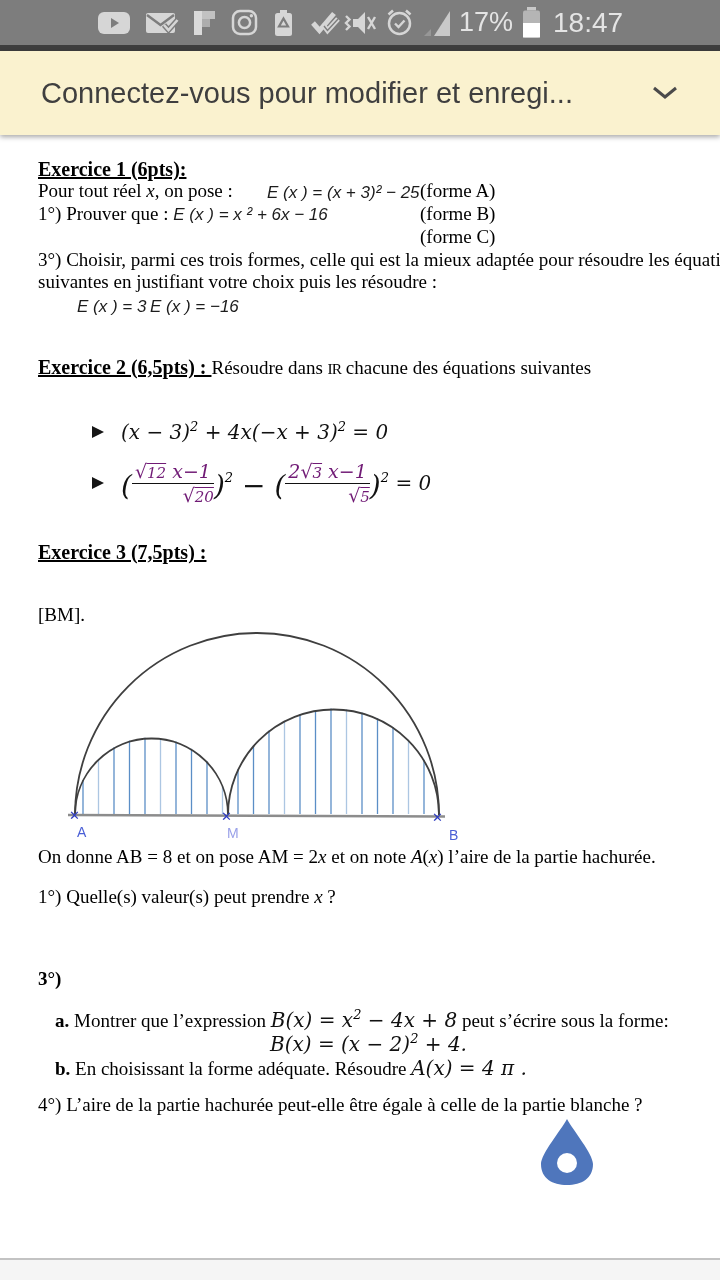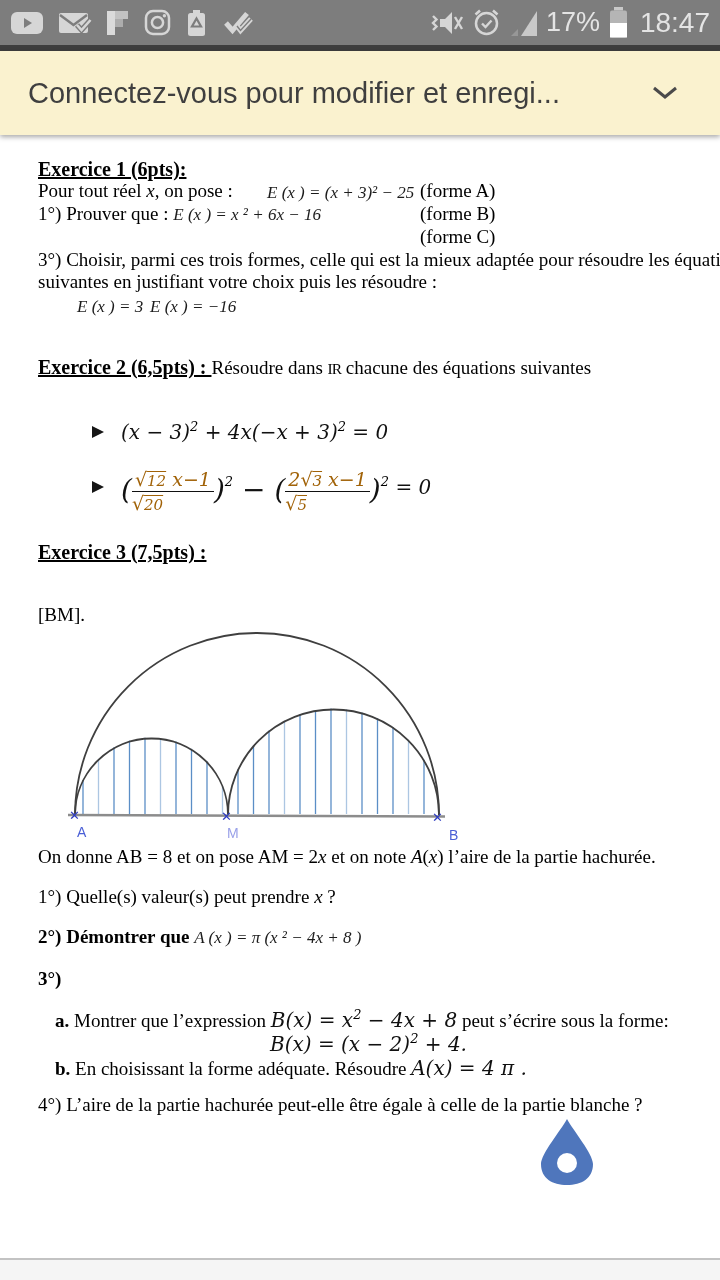--- a/index.html
+++ b/index.html
@@ -1,50 +1,50 @@
 <!DOCTYPE html>
 <html><head>
 <meta charset="utf-8">
 <style>
   html,body{margin:0;padding:0;}
   body{width:720px;height:1280px;position:relative;overflow:hidden;background:#fff;
        font-family:"Liberation Serif",serif;}
   
   .statusbar{position:absolute;top:0;left:0;right:0;height:45px;background:#7d7d7d;
-    display:flex;align-items:center;justify-content:space-between;padding:8px 10px;box-sizing:border-box;}
+    display:flex;align-items:center;justify-content:center;padding:8px 10px;box-sizing:border-box;}
   .sb-left{display:flex;gap:14px;align-items:center;}
   .sb-right{display:flex;gap:7px;align-items:center;color:#e4e4e4;
     font-family:"Liberation Sans",sans-serif;}
   .sb-pct{font-size:27px;}
   .sb-time{font-size:28px;margin-left:3px;}
   
   .darkstrip{position:absolute;top:45px;left:0;right:0;height:6px;background:#3e3e3e;}
   .banner{position:absolute;top:51px;left:0;right:0;height:84px;background:#faf2cf;
     display:flex;align-items:center;box-shadow:0 2px 5px rgba(0,0,0,.35);z-index:5;cursor:pointer;}
-  .banner-text{margin-left:28px;font-family:"Liberation Sans",sans-serif;font-size:29px;color:#3f3f3f;flex:1;
+  .banner-text{margin-left:41px;font-family:"Liberation Sans",sans-serif;font-size:29px;color:#3f3f3f;flex:1;
     white-space:nowrap;overflow:hidden;}
   .banner-chevron{margin-right:40px;display:flex;}
   .frag{position:absolute;background:#151515;top:136px;height:5px;}
   
   #doc{position:absolute;left:0;top:135px;right:0;bottom:24px;background:#fff;}
   .line{position:absolute;white-space:nowrap;color:#000;font-size:19px;}
   .n{font-size:19px;}
   .nb{font-size:19px;font-weight:bold;}
   .im{font-size:19px;font-style:italic;}
   .h{font-size:20px;font-weight:bold;text-decoration:underline;}
-  .m{font-family:Liberation Serif, serif;font-style:italic;font-size:17px;color:#1c1c1c;}
+  .m{font-family:Liberation Sans, sans-serif;font-style:italic;font-size:17px;color:#1c1c1c;}
   .m2{font-family:"DejaVu Serif",serif;font-style:italic;font-size:20px;color:#111;}
   .s{font-family:"DejaVu Serif",serif;font-style:italic;font-size:13px;position:relative;top:-8px;}
   .rr{font-size:15.5px;letter-spacing:-1px;}
   .big{font-size:28px;vertical-align:-5px;}
   .tri{display:inline-block;width:0;height:0;border-left:12px solid #161616;
     border-top:6px solid transparent;border-bottom:6px solid transparent;margin-right:17px;vertical-align:1px;}
   .rad{text-decoration:overline;}
-  .frac{display:inline-block;text-align:left;vertical-align:middle;position:relative;top:-2px;
-    font-family:"DejaVu Serif",serif;font-style:italic;font-size:15px;line-height:1.2;color:#a16207;margin-top:8px;}
+  .frac{display:inline-block;text-align:right;vertical-align:middle;position:relative;top:-2px;
+    font-family:"DejaVu Serif",serif;font-style:italic;font-size:15px;line-height:1.2;color:#701a75;}
   .frac .num{display:block;border-bottom:1.4px solid #111;padding:0 3px;}
   .frac .den{display:block;}
   
   #figure{position:absolute;left:55px;top:618px;}
   
   #drop{position:absolute;left:541px;top:1118px;}
   
   .bottombar{position:absolute;left:0;right:0;bottom:0;height:20px;background:#f5f5f5;
     border-top:2px solid #c3c3c3;}
 </style>
@@ -141,21 +141,20 @@
     <div class="line" style="left: 38px; top: 136px;"><span class="n">suivantes en justifiant votre choix puis les résoudre :</span></div>
     <div class="line" style="left: 77px; top: 160px;"><span class="m">E (x ) = 3</span></div>
     <div class="line" style="left: 150px; top: 160px;"><span class="m">E (x ) = −16</span></div>
     <div class="line" style="left: 38px; top: 221px;"><span class="h">Exercice 2 (6,5pts) : </span><span class="n">Résoudre dans </span><span class="rr">IR</span><span class="n"> chacune des équations suivantes</span></div>
     <div class="line" style="left: 92px; top: 285px;"><span class="tri"></span><span class="m2">(x − 3)</span><span class="s">2</span><span class="m2"> + 4x(−x + 3)</span><span class="s">2</span><span class="m2">  = 0</span></div>
     <div class="line" style="left: 92px; top: 327px;"><span class="tri"></span><span class="m2 big">(</span><span class="frac"><span class="num"><span class="n">√</span><span class="rad">12</span><span class="n"> x−1</span></span><span class="den"><span class="n">√</span><span class="rad">20</span></span></span><span class="m2 big">)</span><span class="s">2</span><span class="m2 big">  −  (</span><span class="frac"><span class="num"><span class="n">2√</span><span class="rad">3</span><span class="n"> x−1</span></span><span class="den"><span class="n">√</span><span class="rad">5</span></span></span><span class="m2 big">)</span><span class="s">2</span><span class="m2"> = 0</span></div>
     <div class="line" style="left: 38px; top: 406px;"><span class="h">Exercice 3 (7,5pts) :</span></div>
     <div class="line" style="left: 38px; top: 469px;"><span class="n">[BM].</span></div>
     <div class="line" style="left: 38px; top: 711px;"><span class="n">On donne AB = 8 et on pose AM = 2</span><span class="im">x</span><span class="n"> et on note </span><span class="im">A</span><span class="n">(</span><span class="im">x</span><span class="n">) l’aire de la partie hachurée.</span></div>
     <div class="line" style="left: 38px; top: 751px;"><span class="n">1°) Quelle(s) valeur(s) peut prendre </span><span class="im">x</span><span class="n"> ?</span></div>
-    <div class="line" style="left: 38px; top: 791px;"><span class="nb">2°) Démontrer que </span><span class="m"> A (x ) = π (x ² − 4x + 8 )</span></div>
     <div class="line" style="left: 38px; top: 833px;"><span class="nb">3°)</span></div>
     <div class="line" style="left: 55px; top: 873px;"><span class="nb">a.</span><span class="n">  Montrer que  l’expression </span><span class="m2">B(x) = x</span><span class="s">2</span><span class="m2"> − 4x + 8</span><span class="n"> peut s’écrire sous la forme:</span></div>
     <div class="line" style="left: 270px; top: 897px;"><span class="m2">B(x) = (x − 2)</span><span class="s">2</span><span class="m2"> + 4.</span></div>
     <div class="line" style="left: 55px; top: 921px;"><span class="nb">b.</span><span class="n">  En choisissant la forme adéquate. Résoudre  </span><span class="m2">A(x) = 4 π .</span></div>
     <div class="line" style="left: 38px; top: 959px;"><span class="n">4°) L’aire de la partie hachurée peut-elle être égale à celle de la partie blanche ?</span></div>
   </div>
 
 <svg id="figure" width="412" height="226">
   <g id="hatch">
       <line x1="28" x2="28" y1="196" y2="161.9412272681472" stroke="#5b8ec6" stroke-width="1.3"></line>

